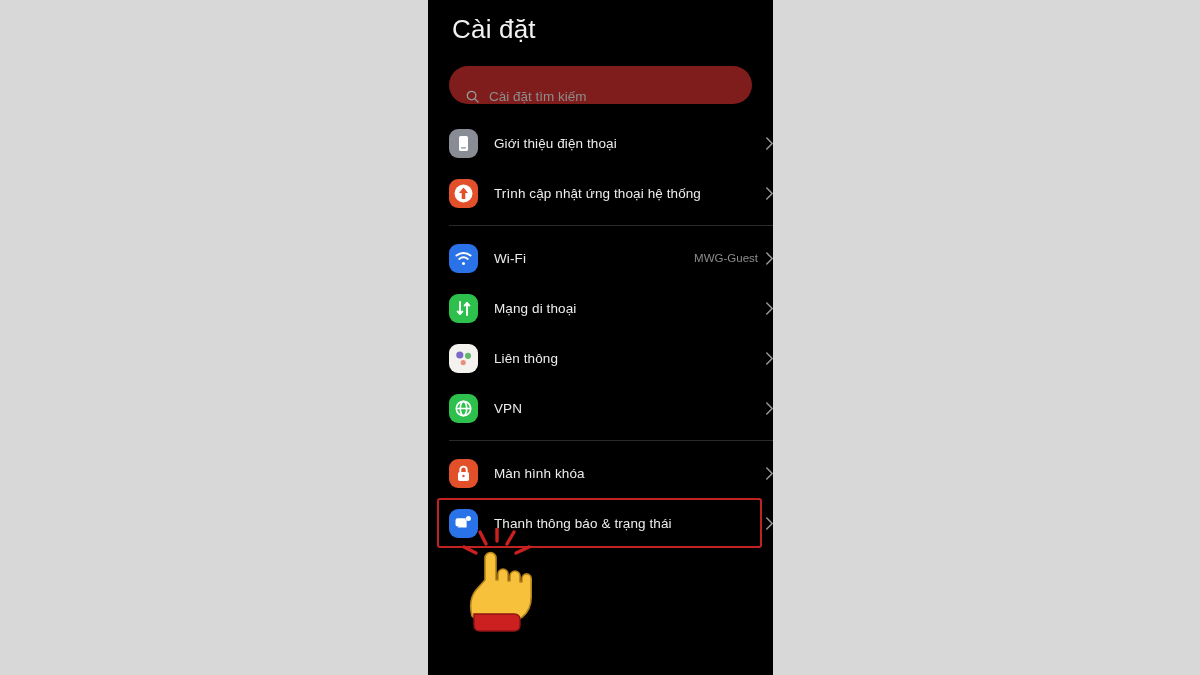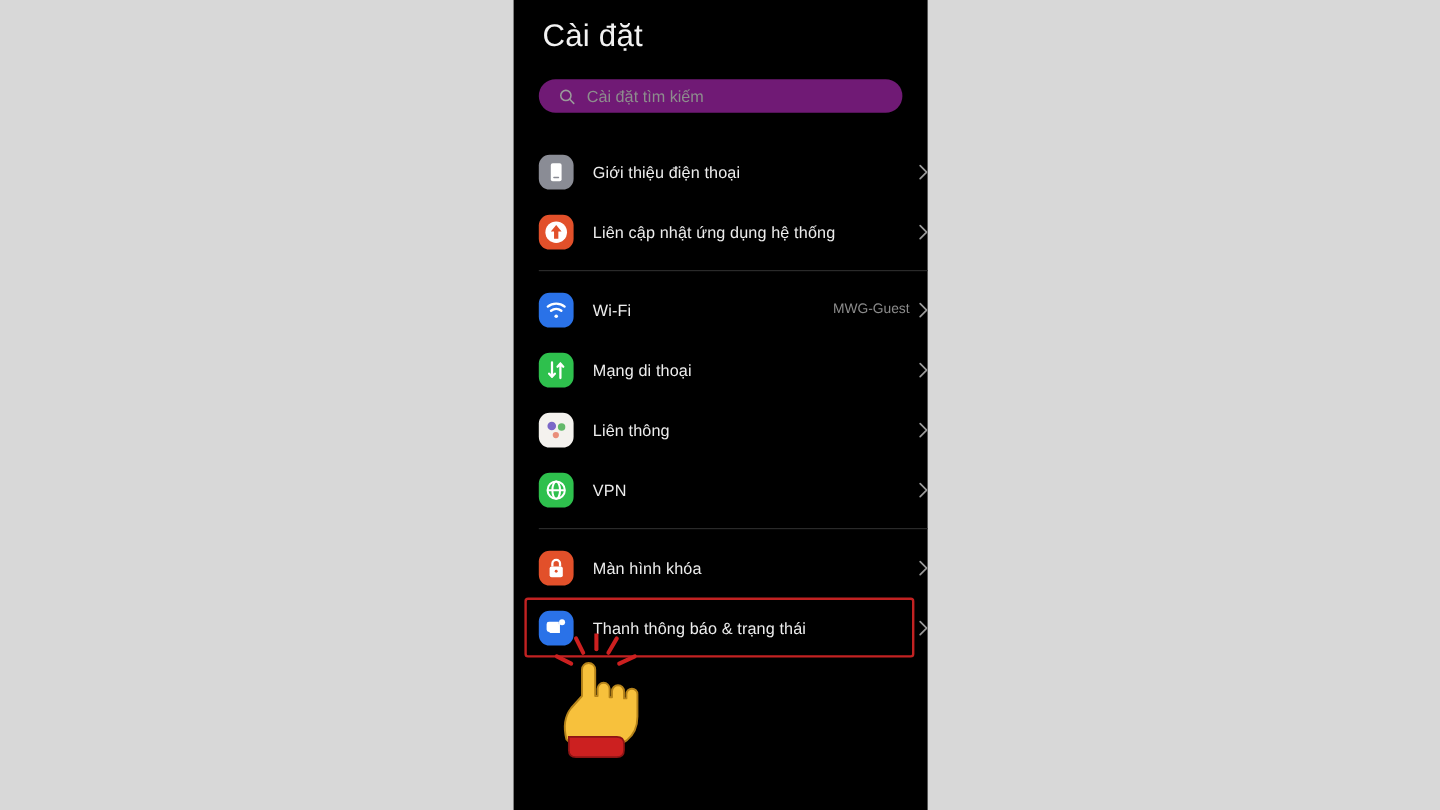--- a/index.html
+++ b/index.html
@@ -15,23 +15,23 @@
     position: absolute; left: 428px; top: 0; width: 345px; height: 675px;
     background: #000; overflow: hidden; text-decoration: underline;
   }
 
   .page-title {
     position: absolute; left: 24px; top: 14px;
     font-size: 26px; color: #f2f2f2; font-weight: 400; letter-spacing: .2px;
   }
 
   .search-bar {
-    position: absolute; left: 21px; top: 66px; width: 303px; height: 28px;
-    background: #701a75; border-radius: 19px;
-    display: flex; align-items: center; gap: 9px; padding: 0 16px;
+    position: absolute; left: 21px; top: 66px; width: 303px; height: 38px;
+    background: #7f1d1d; border-radius: 19px;
+    display: flex; align-items: flex-end; gap: 9px; padding: 0 16px;
   }
   .search-icon { width: 15px; height: 15px; flex: 0 0 auto; display:block; }
   .search-placeholder { font-size: 13.5px; color: #8d8d8d; }
 
   .list { position: absolute; left: 0; top: 118px; width: 367px; }
 
   .row {
     position: relative; height: 50px; display: flex; align-items: center;
     padding: 0 21px 0 21px;
   }
@@ -94,21 +94,21 @@
           </span>
         </div>
 
         <div class="row">
           <span class="icon-wrap" style="background:#e2502a">
             <svg width="29" height="29" viewBox="0 0 29 29">
                 <circle cx="14.5" cy="14.5" r="9" fill="#ffffff"></circle>
                 <path d="M14.5 8.5 L19 14 H16.3 V20 H12.7 V14 H10 Z" fill="#e2502a"></path>
               </svg>
           </span>
-          <span class="row-label">Liên cập nhật ứng dụng hệ thống</span>
+          <span class="row-label">Trình cập nhật ứng thoại hệ thống</span>
           <span class="row-right">
             <span class="row-value"></span>
             <svg class="chev" viewBox="0 0 10 16" fill="none" stroke="#9a9a9a" stroke-width="1.6">
                 <polyline points="2,2 8,8 2,14" stroke-linecap="round" stroke-linejoin="round"></polyline>
               </svg>
           </span>
         </div>
       </div>
 
       <div class="divider"></div>

